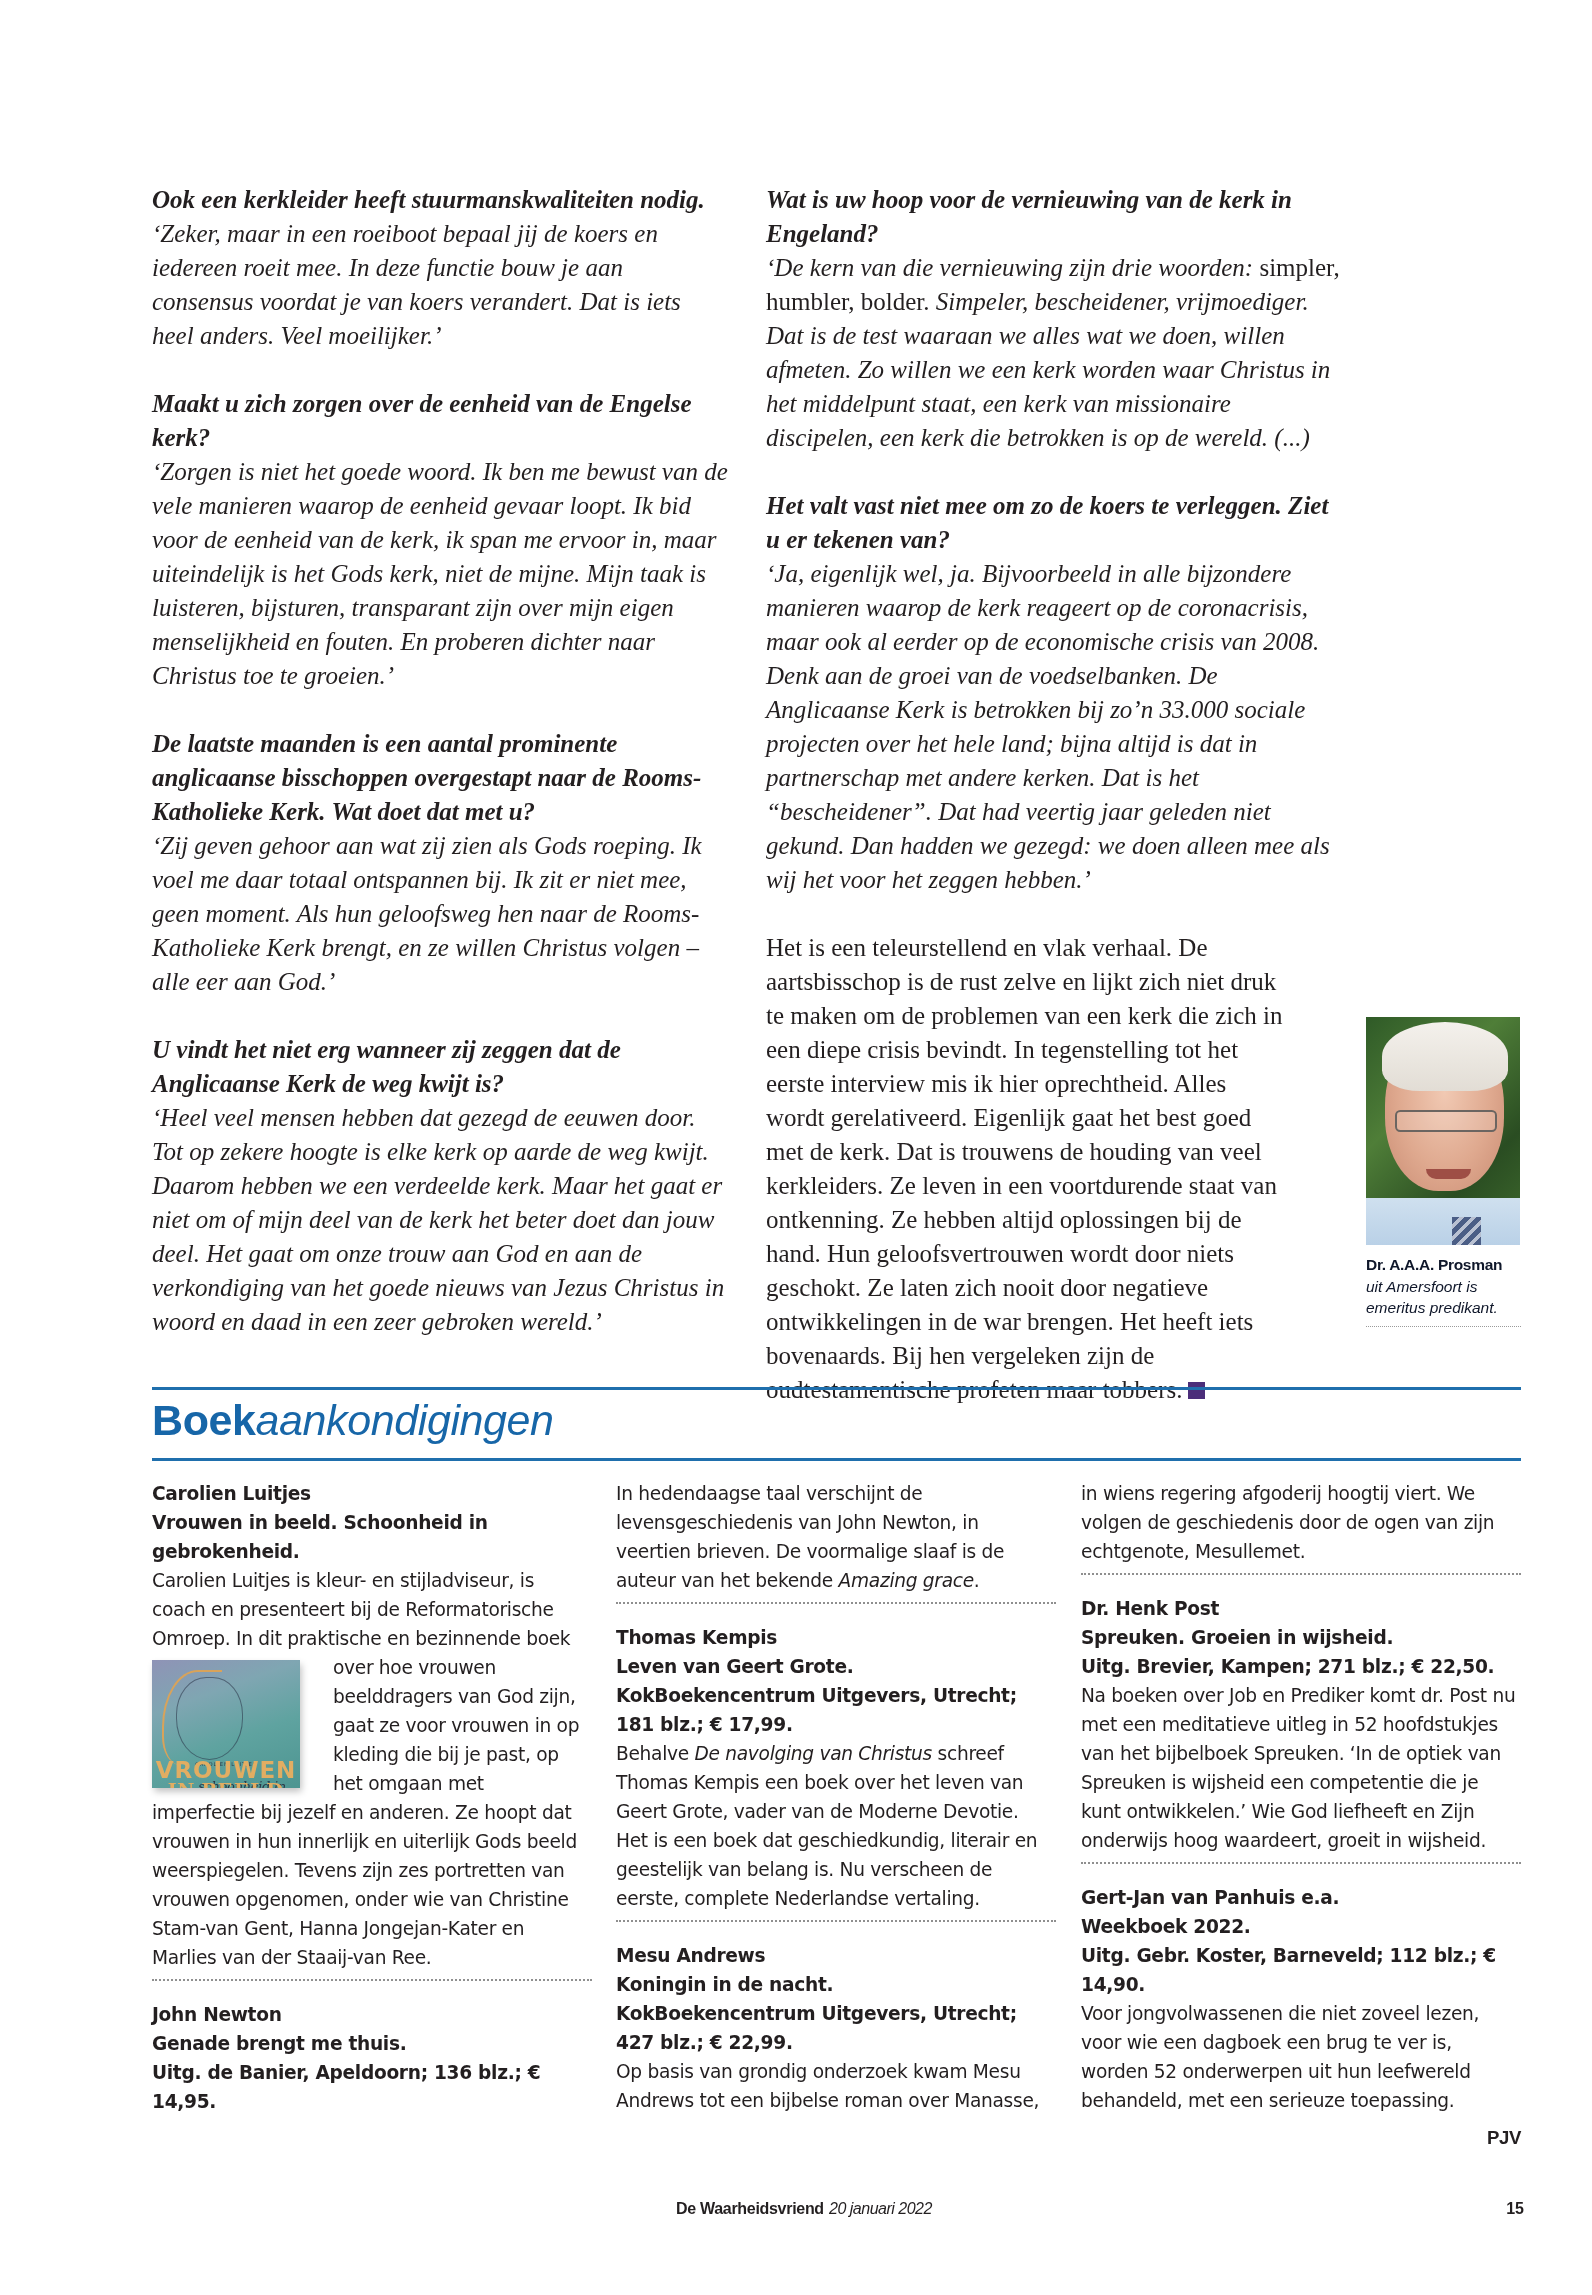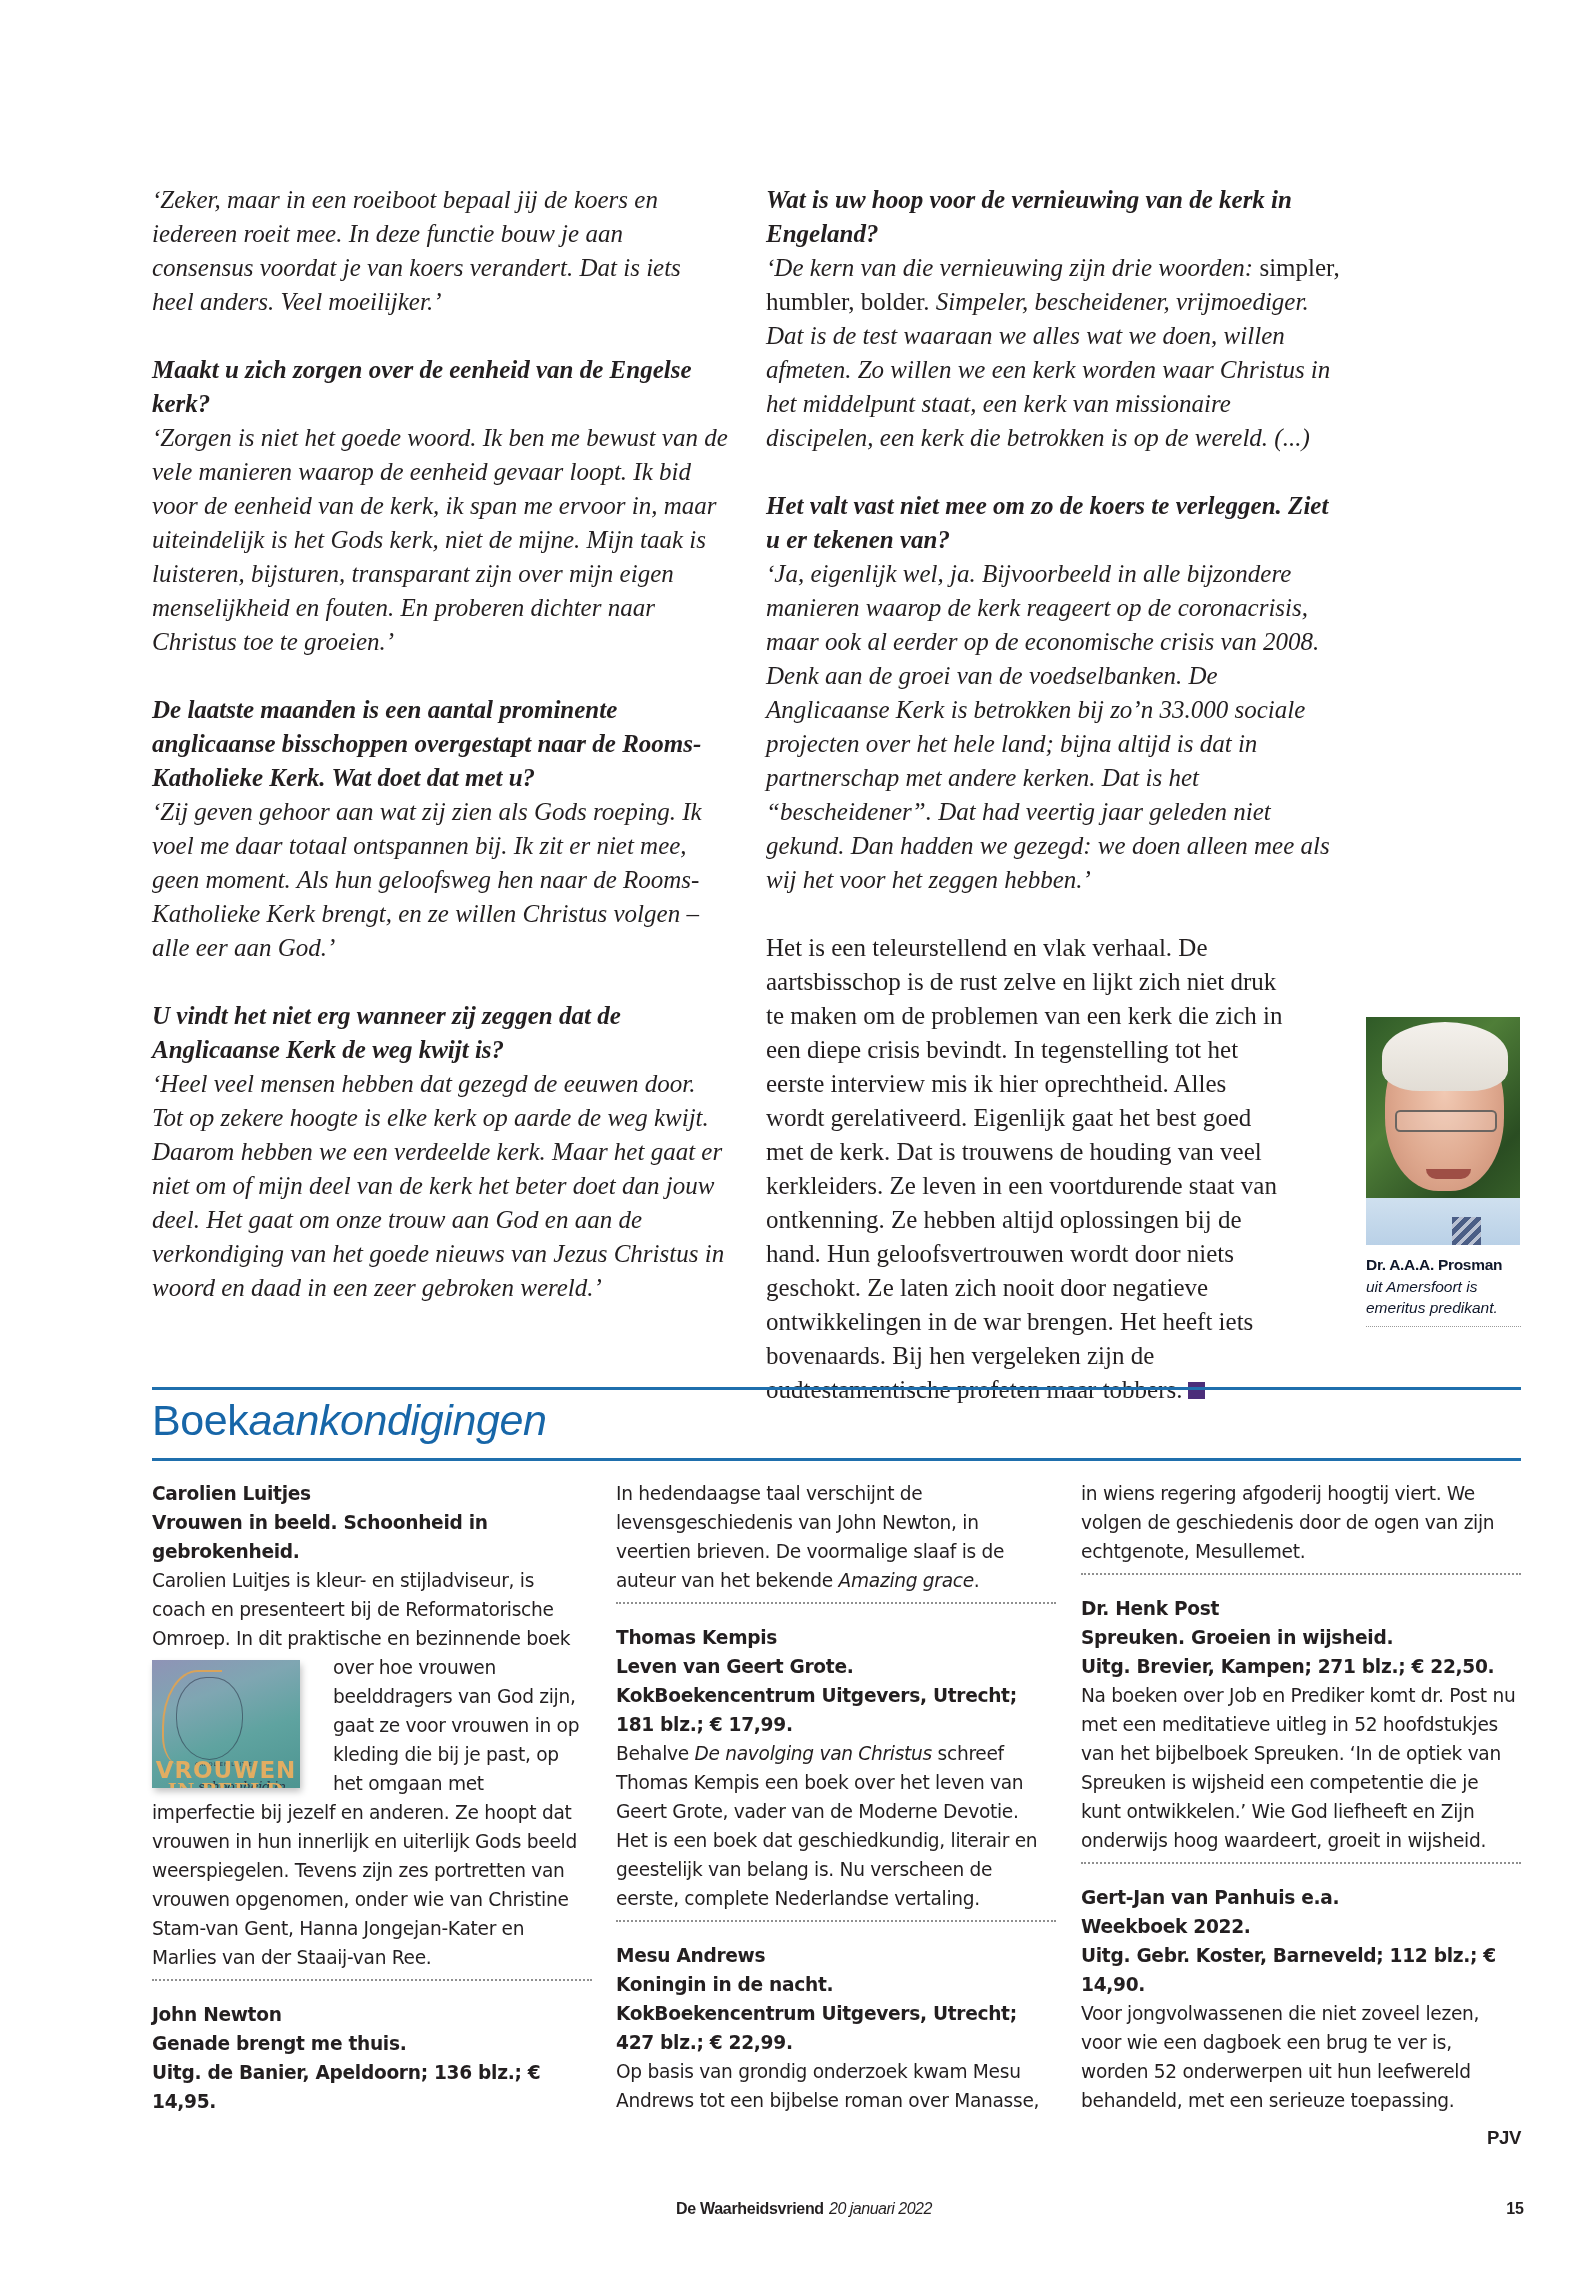--- a/index.html
+++ b/index.html
@@ -73,21 +73,21 @@
     
     #section-rule-top {
       position: absolute; left: 152px; top: 1387px; width: 1369px; height: 2.6px; background: #1f6fad;
     }
     #section-title {
       position: absolute; left: 152px; top: 1391px;
       font-family: "Liberation Sans", "DejaVu Sans", sans-serif;
       font-size: 43px; line-height: 59px; color: #1766a8;
       letter-spacing: -0.4px;
     }
-    #section-title .strong { font-weight: normal; }
+    #section-title .strong { font-weight: bold; }
     #section-title .light { font-style: italic; }
     #section-rule-bottom {
       position: absolute; left: 152px; top: 1458px; width: 1369px; height: 2.6px; background: #1f6fad;
     }
 
     
     .bcol {
       position: absolute; top: 1479px; width: 440px;
       font-family: "DejaVu Sans", "Liberation Sans", sans-serif;
       font-size: 18.6px; line-height: 29px; color: #231f20;
@@ -144,20 +144,21 @@
     }
     #footer .pub { font-weight: bold; letter-spacing: -0.3px; margin-left: 24px; }
     #footer .date { font-style: italic; margin-left: 5.2px; letter-spacing: -0.5px; }
     #footer .page { position: absolute; right: 0; top: 0; font-weight: bold; }
   </style>
 </head>
 <body>
 
 <div id="col-left" class="col">
   <div class="qa">
+    <div class="q">Ook een kerkleider heeft stuurmanskwaliteiten nodig.</div>
     <div class="a">‘Zeker, maar in een roeiboot bepaal jij de koers en iedereen roeit mee. In deze functie bouw je aan consensus voordat je van koers verandert. Dat is iets heel anders. Veel moeilijker.’</div>
   </div>
   <div class="qa">
     <div class="q">Maakt u zich zorgen over de eenheid van de Engelse kerk?</div>
     <div class="a">‘Zorgen is niet het goede woord. Ik ben me bewust van de vele manieren waarop de eenheid gevaar loopt. Ik bid voor de eenheid van de kerk, ik span me ervoor in, maar uiteindelijk is het Gods kerk, niet de mijne. Mijn taak is luisteren, bijsturen, transparant zijn over mijn eigen menselijkheid en fouten. En proberen dichter naar Christus toe te groeien.’</div>
   </div>
   <div class="qa">
     <div class="q">De laatste maanden is een aantal prominente anglicaanse bisschoppen overgestapt naar de Rooms-Katholieke Kerk. Wat doet dat met u?</div>
     <div class="a">‘Zij geven gehoor aan wat zij zien als Gods roeping. Ik voel me daar totaal ontspannen bij. Ik zit er niet mee, geen moment. Als hun geloofsweg hen naar de Rooms-Katholieke Kerk brengt, en ze willen Christus volgen – alle eer aan God.’</div>
   </div>

